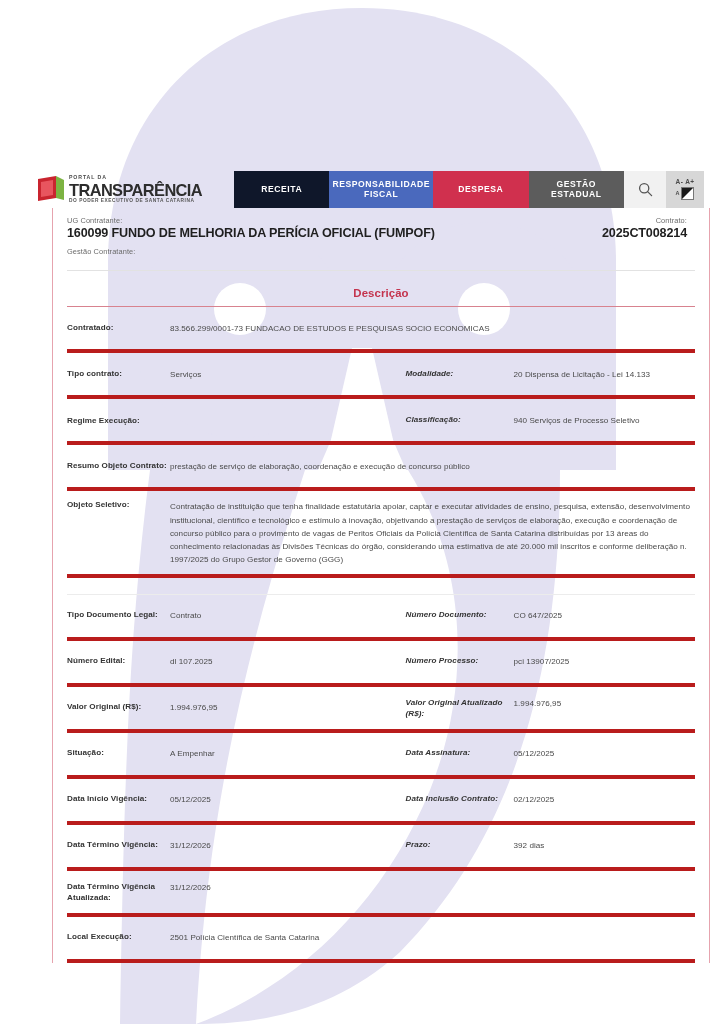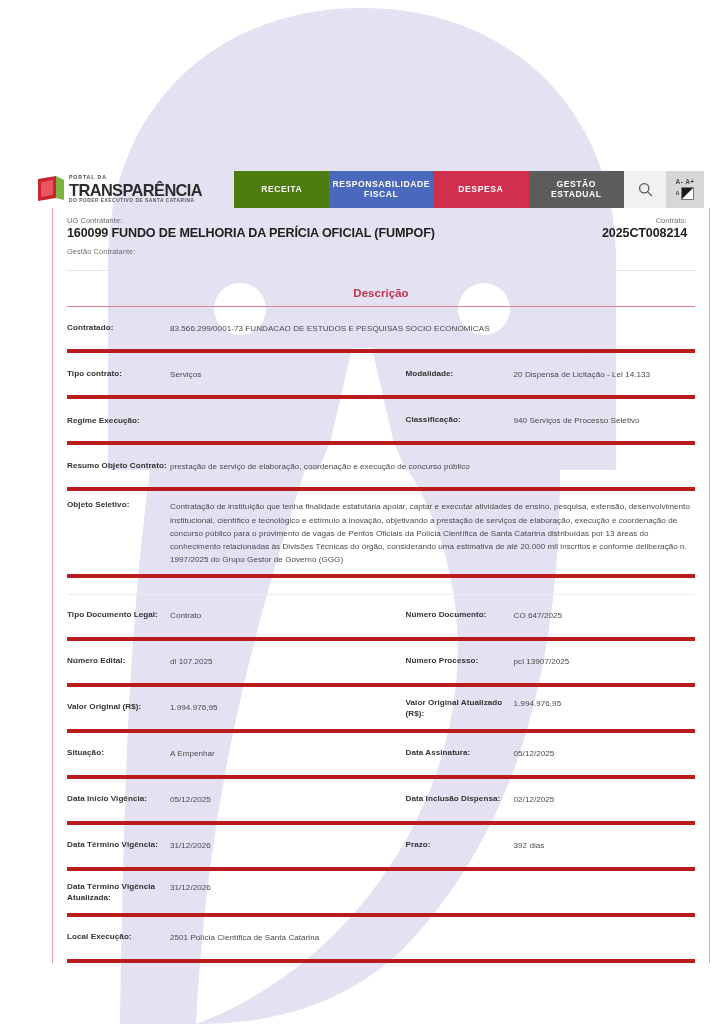--- a/index.html
+++ b/index.html
@@ -99,21 +99,21 @@
     justify-content: center;
     text-align: center;
     color: #ffffff;
     font-size: 8.6px;
     font-weight: bold;
     letter-spacing: 0.55px;
     line-height: 1.15;
     padding: 0 3px;
     box-sizing: border-box;
   }
-  .navtab.receita      { background: #4d7c0f; margin-left: 43px; }
+  .navtab.receita      { background: #0f172a; margin-left: 43px; }
   .navtab.despesa      { background: #d0304e; }
   .navtab.responsab    { background: #4a69bd; }
   .navtab.gestao       { background: #5c5c5c; }
 
   .nav-search {
     width: 42px;
     background: #f1f1f1;
     display: flex;
     align-items: center;
     justify-content: center;
@@ -240,21 +240,21 @@
   .fcol.full  { width: 100%; }
   .flabel {
     font-size: 8.1px;
     font-weight: bold;
     color: #333333;
     line-height: 1.35;
     flex: 0 0 auto;
     letter-spacing: 0.05px;
   }
   .fcol.left  .flabel { width: 103px; }
-  .fcol.right .flabel { width: 108px; }
+  .fcol.right .flabel { width: 108px; font-style: italic; }
   .fcol.full  .flabel { width: 103px; }
   .fvalue {
     font-size: 8.1px;
     color: #4a4a4a;
     line-height: 1.5;
     flex: 1 1 auto;
     letter-spacing: 0.03px;
   }
   .fvalue.para { line-height: 1.62; }
 
@@ -450,21 +450,21 @@
           <span class="fvalue">05/12/2025</span>
         </div>
       </div>
 
       <div class="frow">
         <div class="fcol left">
           <span class="flabel">Data Início Vigência:</span>
           <span class="fvalue">05/12/2025</span>
         </div>
         <div class="fcol right">
-          <span class="flabel">Data Inclusão Dispensa:</span>
+          <span class="flabel">Data Inclusão Contrato:</span>
           <span class="fvalue">02/12/2025</span>
         </div>
       </div>
 
       <div class="frow">
         <div class="fcol left">
           <span class="flabel">Data Término Vigência:</span>
           <span class="fvalue">31/12/2026</span>
         </div>
         <div class="fcol right">

